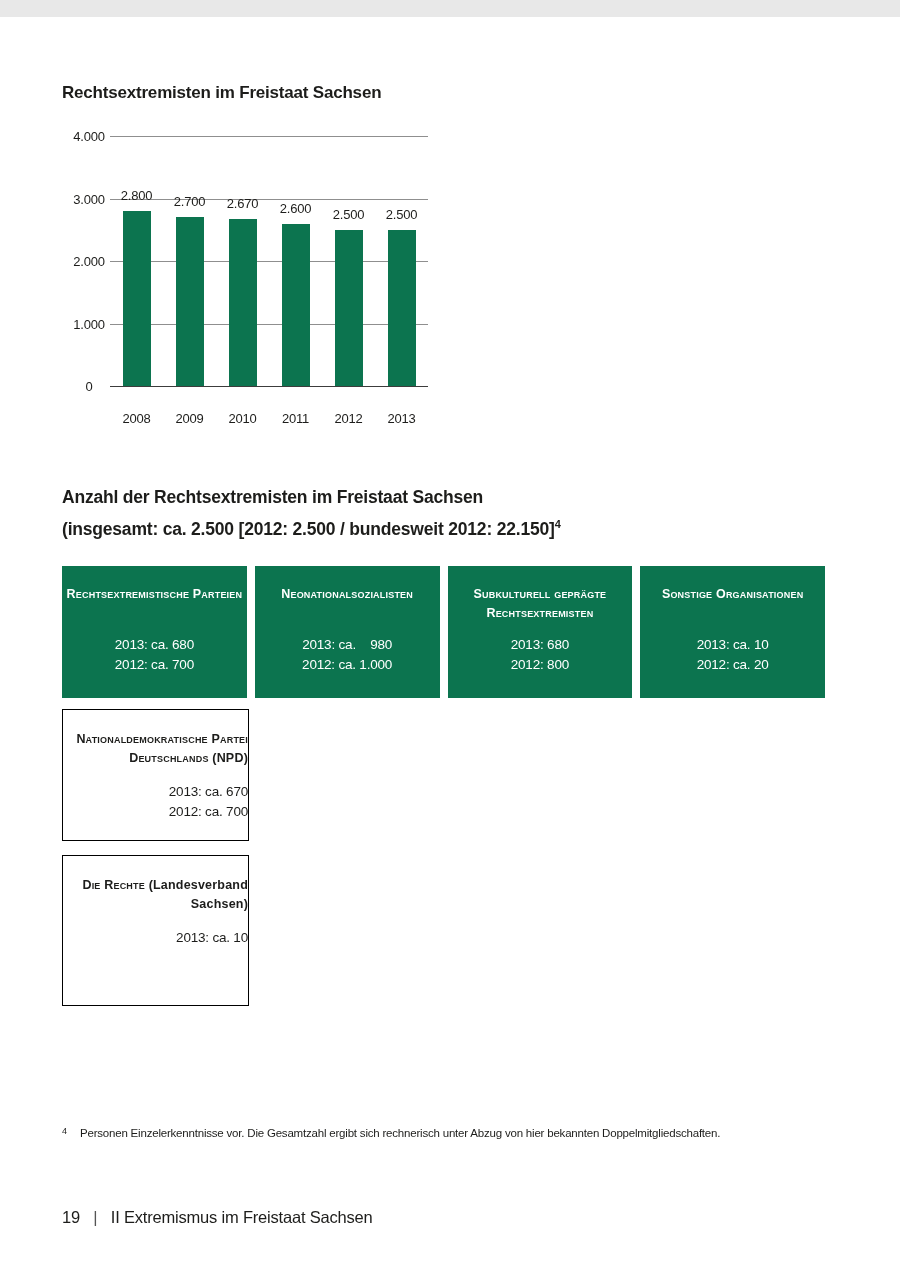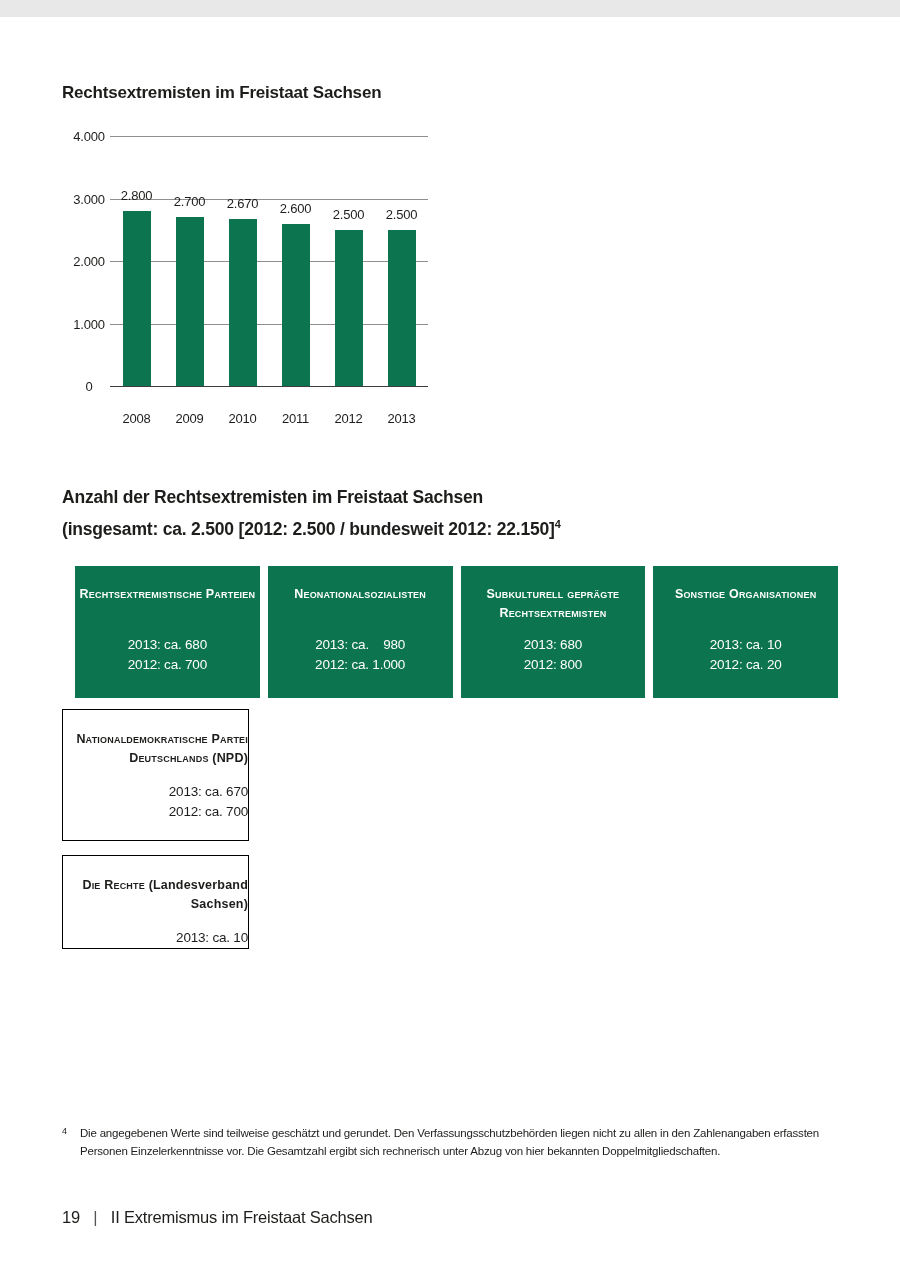--- a/index.html
+++ b/index.html
@@ -26,39 +26,39 @@
   .bar-value { font-size: 13px; margin-bottom: 8px; color: var(--ink); }
   .bar { width: 28px; background: var(--green); }
   .xlabels { position: absolute; left: 48px; top: 284px; width: 318px; display: flex; }
   .xlabel { flex: 1; text-align: center; font-size: 13px; color: var(--ink); }
 
   
   .heading2 { position: absolute; left: 62px; top: 467px; font-size: 17.5px; font-weight: bold; line-height: 27px; }
   .heading2 sup { font-size: 11px; vertical-align: super; }
 
   
-  .green-row { position: absolute; left: 75px; top: 549px; width: 763px; display: flex; gap: 8px; }
+  .green-row { position: absolute; left: 62px; top: 549px; width: 763px; display: flex; gap: 8px; }
   .gbox {
     flex: 1; height: 132px; background: var(--green); color: #fff;
     text-align: center; padding-top: 19px;
   }
   .gbox-title {
     font-size: 12.5px; font-weight: bold; font-variant: small-caps;
     line-height: 19px; min-height: 38px; letter-spacing: 0.2px;
   }
   .gbox-values { margin-top: 12px; font-size: 13.5px; line-height: 20px; }
   .gbox-values .val { white-space: pre; }
 
   
   .wbox {
     position: absolute; left: 62px; width: 187px; background: #fff;
     border: 1px solid #000; text-align: right; padding-top: 20px; color: var(--ink);
   }
   .wbox-a { top: 692px; height: 132px; }
-  .wbox-b { top: 838px; height: 94px; }
+  .wbox-b { top: 838px; height: 151px; }
   .wbox-title { font-size: 12.5px; font-weight: bold; line-height: 19px; min-height: 38px; letter-spacing: 0.2px; }
   .wbox-title .caps { font-variant: small-caps; }
   .wbox-values { margin-top: 14px; font-size: 13.5px; line-height: 20px; }
   .wbox-values .val { white-space: pre; }
 
   
   .footnote { position: absolute; left: 62px; top: 1108px; width: 782px; display: flex; }
   .fn-marker { font-size: 9px; width: 18px; flex: none; padding-top: 1px; }
   .fn-text { font-size: 11.5px; line-height: 17.5px; color: var(--ink); }
 
@@ -180,21 +180,20 @@
       <span class="rest">(Landesverband Sachsen)</span>
     </div>
     <div class="wbox-values">
       <div class="val">2013: ca. 10</div>
     </div>
   </div>
 
   <div class="footnote">
     <sup class="fn-marker">4</sup>
     <div class="fn-text">
-      <div>Die angegebenen Werte sind teilweise geschätzt und gerundet. Den Verfassungsschutzbehörden liegen nicht zu allen in den Zahlenangaben erfassten</div>
       <div>Personen Einzelerkenntnisse vor. Die Gesamtzahl ergibt sich rechnerisch unter Abzug von hier bekannten Doppelmitgliedschaften.</div>
     </div>
   </div>
 
   <div class="footer">
     <span>19</span>
     <span class="divider">|</span>
     <span>II Extremismus im Freistaat Sachsen</span>
   </div>
 

